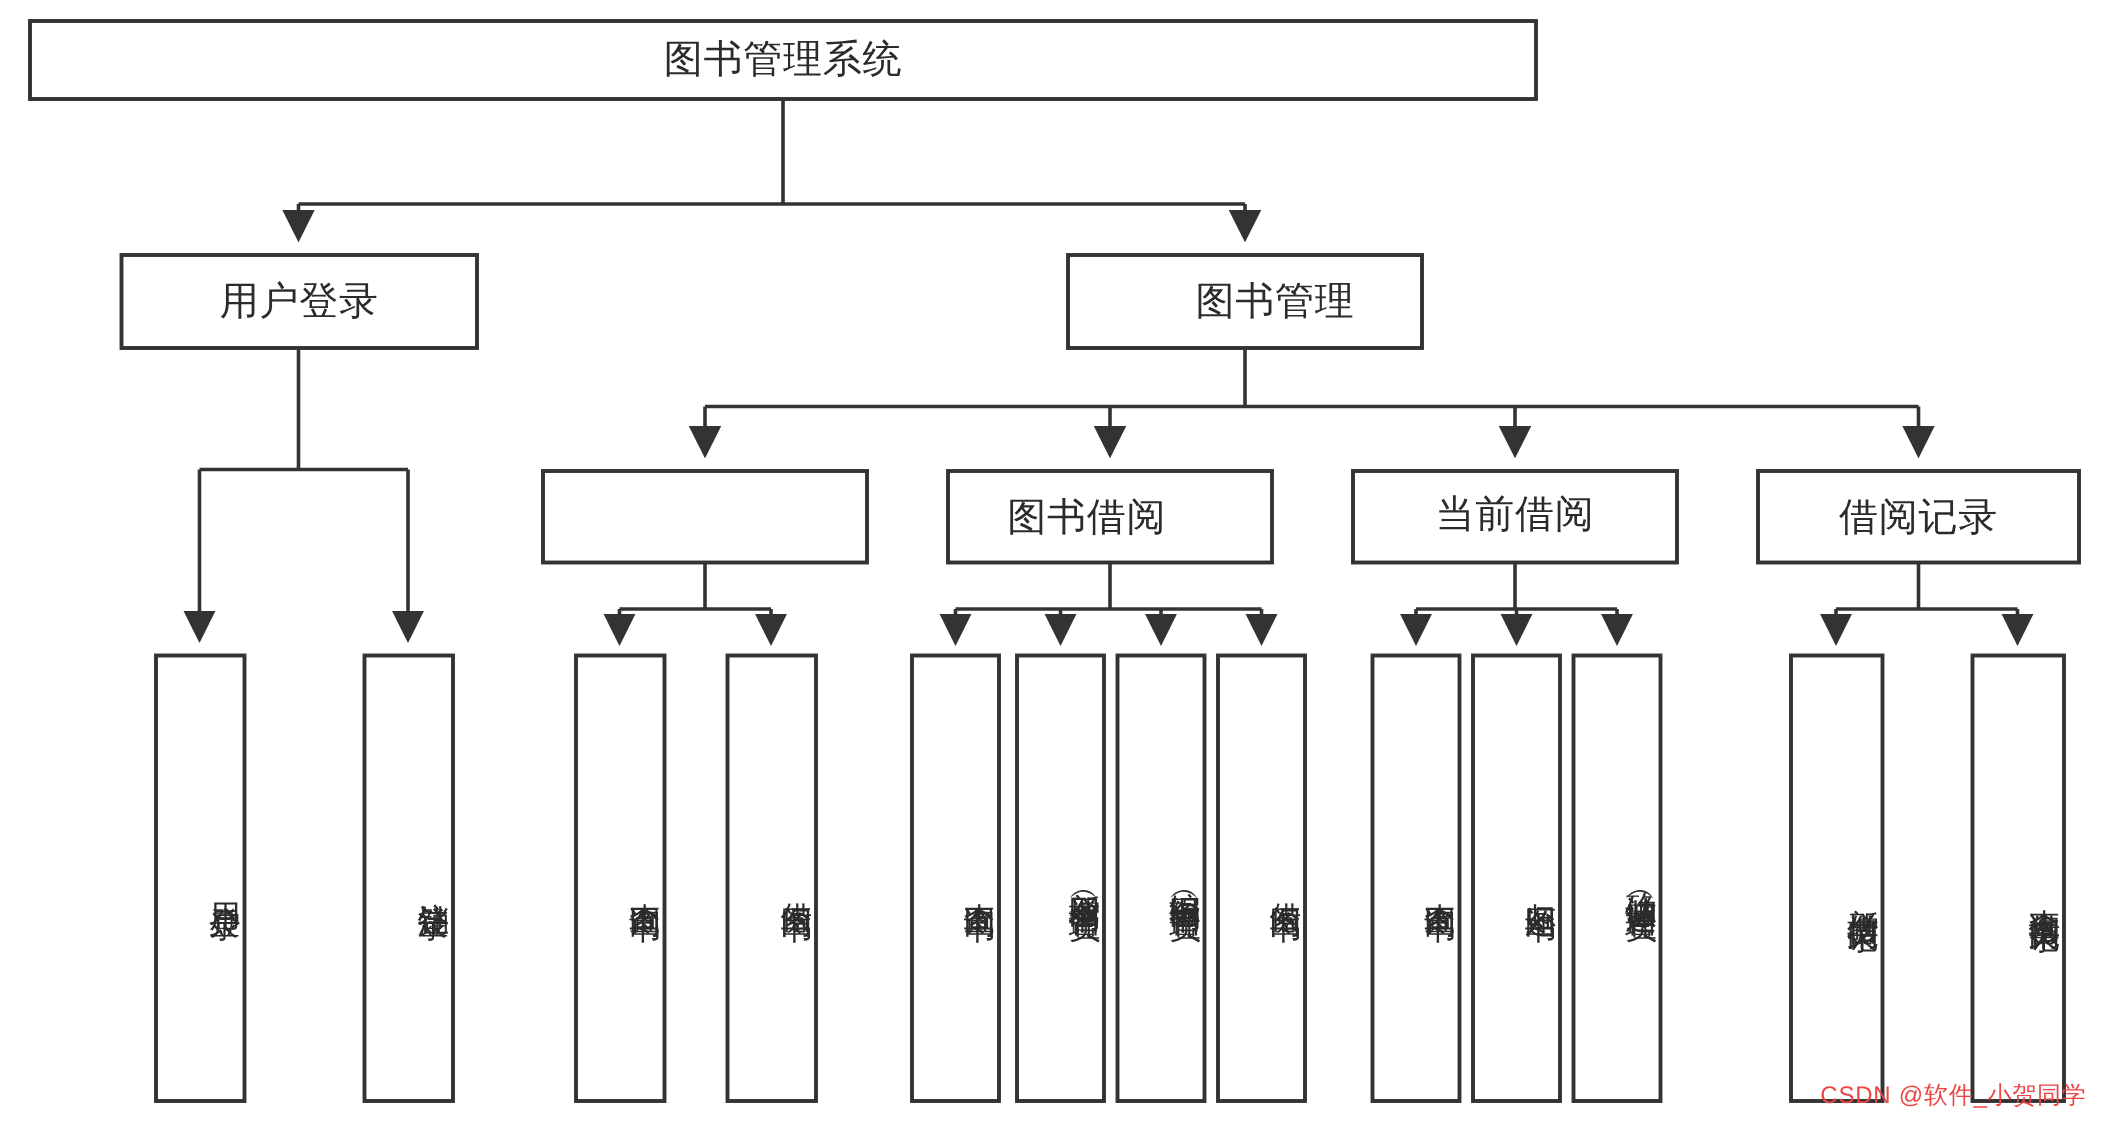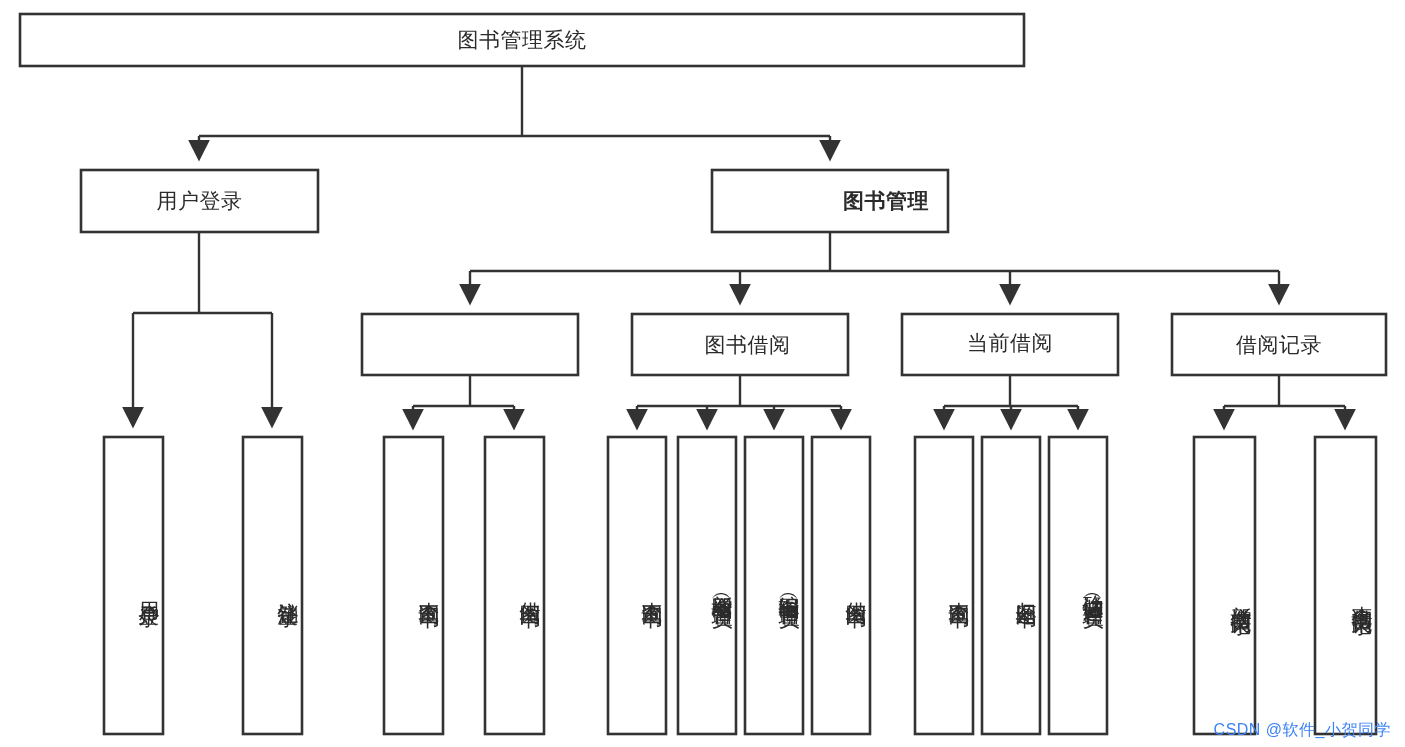--- a/index.html
+++ b/index.html
@@ -42,39 +42,39 @@
     position: absolute;
     display: flex;
     align-items: center;
     justify-content: center;
     color: #2b2b2b;
     font-family: "Liberation Sans", "DejaVu Sans", sans-serif;
     pointer-events: none;
     box-sizing: border-box;
   }
   .node-label.horizontal {
-    font-size: 21px;
+    font-size: 26px;
     letter-spacing: 0.5px;
     line-height: 1.2;
   }
   .node-label.vertical {
     writing-mode: vertical-rl;
     text-orientation: upright;
     font-size: 21px;
     letter-spacing: 2px;
     padding-top: 6px;
     align-items: flex-start;
     justify-content: center;
   }
   #watermark {
     position: absolute;
     right: 14px;
     bottom: 6px;
     font-size: 16px;
-    color: #3b82f6;
+    color: #ef4444;
     font-family: "Liberation Sans", "DejaVu Sans", sans-serif;
     letter-spacing: 0.5px;
     white-space: nowrap;
     pointer-events: none;
     text-align: center;
   }
 </style>
 </head>
 <body>
 
@@ -166,23 +166,23 @@
     <rect class="node-box" x="982" y="437" width="58" height="297"></rect>
     <rect class="node-box" x="1049" y="437" width="58" height="297"></rect>
 
     <rect class="node-box" x="1194" y="437" width="61" height="297"></rect>
     <rect class="node-box" x="1315" y="437" width="61" height="297"></rect>
   </svg>
 
   <div class="node-label horizontal" style="left:20px; top:14px; width:1004px; height:52px;">图书管理系统</div>
 
   <div class="node-label horizontal" style="left:81px; top:170px; width:237px; height:62px;">用户登录</div>
-  <div class="node-label horizontal" style="left:748px; top:170px; width:276px; height:62px;font-weight:bold;">图书管理</div>
-
-  <div class="node-label horizontal" style="left:632px; top:314px; width:185px; height:61px;margin-left:23px;">图书借阅</div>
+  <div class="node-label horizontal" style="left:712px; top:170px; width:276px; height:62px;">图书管理</div>
+
+  <div class="node-label horizontal" style="left:632px; top:314px; width:185px; height:61px;">图书借阅</div>
   <div class="node-label horizontal" style="left:902px; top:314px; width:216px; height:61px;font-family:Liberation Mono, monospace;">当前借阅</div>
   <div class="node-label horizontal" style="left:1172px; top:314px; width:214px; height:61px;border-radius:24px;">借阅记录</div>
 
   <div class="node-label vertical" style="left:104px; top:437px; width:59px; height:297px;">用户登录</div>
   <div class="node-label vertical" style="left:243px; top:437px; width:59px; height:297px;">注销登录</div>
 
   <div class="node-label vertical" style="left:384px; top:437px; width:59px; height:297px;">查询图书</div>
   <div class="node-label vertical" style="left:485px; top:437px; width:59px; height:297px;">借阅图书</div>
 
   <div class="node-label vertical" style="left:608px; top:437px; width:58px; height:297px;">查询图书</div>

